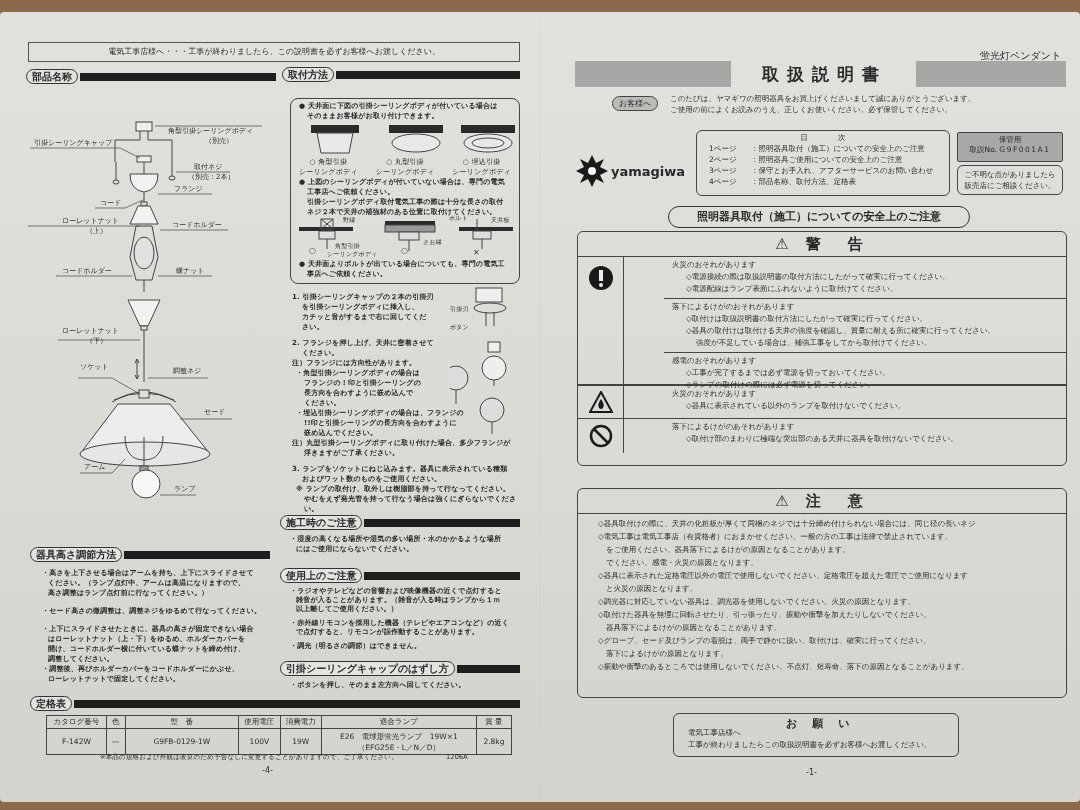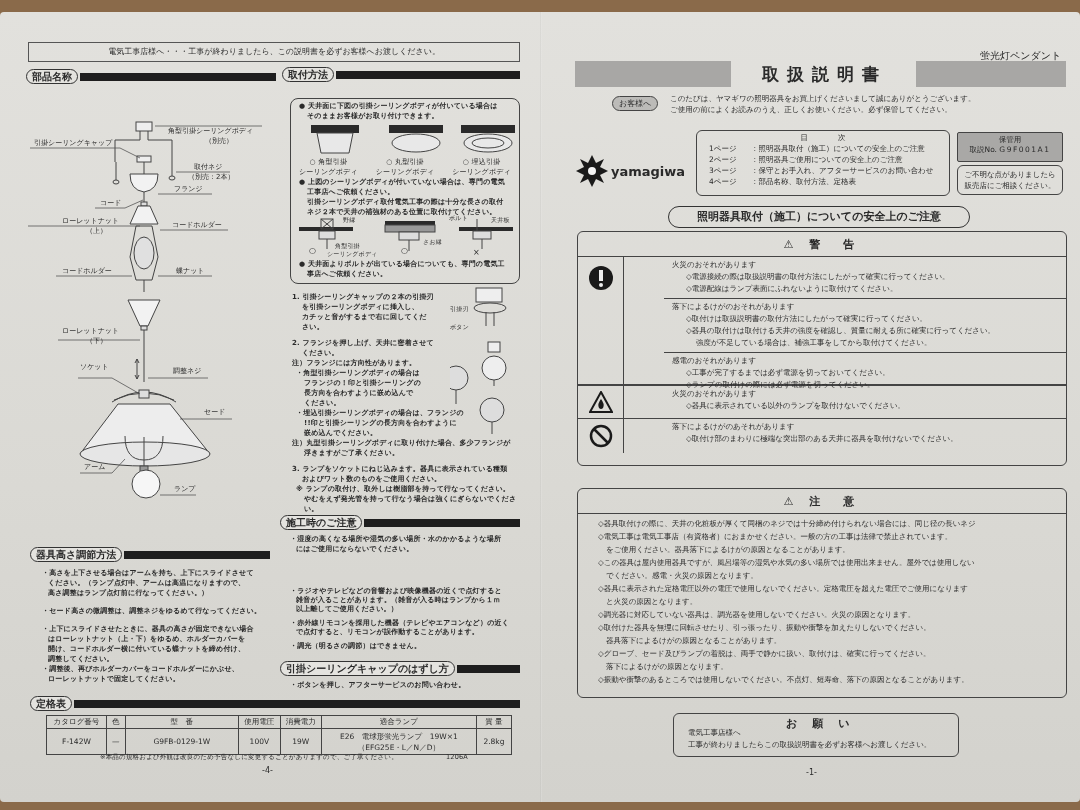--- a/index.html
+++ b/index.html
@@ -69,21 +69,21 @@
   .fumei { left: 957px; top: 153px; width: 106px; height: 30px; border: 1.5px solid #444; border-radius: 6px; font-size: 7.5px; text-align: center; line-height: 11px; padding-top: 3px; }
   .safety-title {
     left: 668px; top: 194px; width: 302px; height: 22px;
     border: 1.5px solid #333; border-radius: 11px; font-size: 11px; font-weight: bold;
     text-align: center; line-height: 19px;
   }
   .warn-box {
     left: 577px; top: 219px; width: 490px; height: 235px;
     border: 1.5px solid #444; border-radius: 6px; overflow: hidden;
   }
-  .warn-head { height: 25px; border-bottom: 1px solid #444; text-align: center; font-size: 11px; line-height: 25px; font-weight: bold; letter-spacing: 6px; }
+  .warn-head { height: 25px; border-bottom: 1px solid #444; text-align: center; font-size: 15px; line-height: 25px; font-weight: bold; letter-spacing: 6px; }
   .warn-row { display: flex; border-bottom: 1px solid #444; }
   .warn-row:last-child { border-bottom: none; }
   .warn-icon { width: 46px; border-right: 1px solid #444; display: flex; align-items: center; justify-content: center; }
   .warn-body { flex: 1; font-size: 7.5px; line-height: 12px; padding: 2px 8px; margin-left: 40px; }
   .warn-body .sub { padding-left: 14px; }
   .warn-body .sub2 { padding-left: 24px; }
   .caution-box {
     left: 577px; top: 476px; width: 490px; height: 210px;
     border: 1.5px solid #444; border-radius: 6px; overflow: hidden;
   }
@@ -299,34 +299,38 @@
 
   <div class="sec-head" style="left:280px; top:503px; width:240px;">
     <span class="lbl">施工時のご注意</span>
     <span class="bar"></span>
   </div>
   <div class="abs tiny" style="left:290px; top:522px; font-weight:bold;">
     <div>・湿度の高くなる場所や湿気の多い場所・水のかかるような場所</div>
     <div style="padding-left:6px;">にはご使用にならないでください。</div>
   </div>
 
+  <div class="sec-head" style="left:280px; top:556px; width:240px;">
+    <span class="lbl">使用上のご注意</span>
+    <span class="bar"></span>
+  </div>
   <div class="abs tiny" style="left:290px; top:575px; font-weight:bold; line-height:9px;">
     <div>・ラジオやテレビなどの音響および映像機器の近くで点灯すると</div>
     <div style="padding-left:6px;">雑音が入ることがあります。（雑音が入る時はランプから１ｍ</div>
     <div style="padding-left:6px; margin-bottom:5px;">以上離してご使用ください。）</div>
     <div>・赤外線リモコンを採用した機器（テレビやエアコンなど）の近く</div>
     <div style="padding-left:6px; margin-bottom:5px;">で点灯すると、リモコンが誤作動することがあります。</div>
     <div>・調光（明るさの調節）はできません。</div>
   </div>
 
   <div class="sec-head" style="left:280px; top:649px; width:240px;">
     <span class="lbl">引掛シーリングキャップのはずし方</span>
     <span class="bar"></span>
   </div>
-  <div class="abs tiny" style="left:290px; top:668px; font-weight:bold;">・ボタンを押し、アフターサービスのお問い合わせ。</div>
+  <div class="abs tiny" style="left:290px; top:668px; font-weight:bold;">・ボタンを押し、そのまま左方向へ回してください。</div>
 
   <div class="sec-head" style="left:30px; top:535px; width:240px;">
     <span class="lbl">器具高さ調節方法</span>
     <span class="bar"></span>
   </div>
   <div class="abs tiny" style="left:42px; top:556px; width:232px; font-weight:bold; line-height:10px;">
     <div>・高さを上下させる場合はアームを持ち、上下にスライドさせて</div>
     <div style="padding-left:6px;">ください。（ランプ点灯中、アームは高温になりますので、</div>
     <div style="padding-left:6px; margin-bottom:8px;">高さ調整はランプ点灯前に行なってください。）</div>
     <div style="margin-bottom:8px;">・セード高さの微調整は、調整ネジをゆるめて行なってください。</div>
@@ -465,21 +469,20 @@
       </div>
     </div>
   </div>
 
   <div class="abs caution-box">
     <div class="warn-head"><span>⚠</span> <span>注　意</span></div>
     <div class="caution-body" id="caution-lines">
         <div>◇器具取付けの際に、天井の化粧板が厚くて同梱のネジでは十分締め付けられない場合には、同じ径の長いネジ</div>
         <div>◇電気工事は電気工事店（有資格者）におまかせください。一般の方の工事は法律で禁止されています。</div>
         <div class="cont">をご使用ください。器具落下によるけがの原因となることがあります。</div>
-        <div>◇この器具は屋内使用器具ですが、風呂場等の湿気や水気の多い場所では使用出来ません。屋外では使用しない</div>
         <div class="cont">でください。感電・火災の原因となります。</div>
         <div>◇器具に表示された定格電圧以外の電圧で使用しないでください。定格電圧を超えた電圧でご使用になります</div>
         <div class="cont">と火災の原因となります。</div>
         <div>◇調光器に対応していない器具は、調光器を使用しないでください。火災の原因となります。</div>
         <div>◇取付けた器具を無理に回転させたり、引っ張ったり、振動や衝撃を加えたりしないでください。</div>
         <div class="cont">器具落下によるけがの原因となることがあります。</div>
         <div>◇グローブ、セード及びランプの着脱は、両手で静かに扱い、取付けは、確実に行ってください。</div>
         <div class="cont">落下によるけがの原因となります。</div>
         <div>◇振動や衝撃のあるところでは使用しないでください。不点灯、短寿命、落下の原因となることがあります。</div>
       </div>

